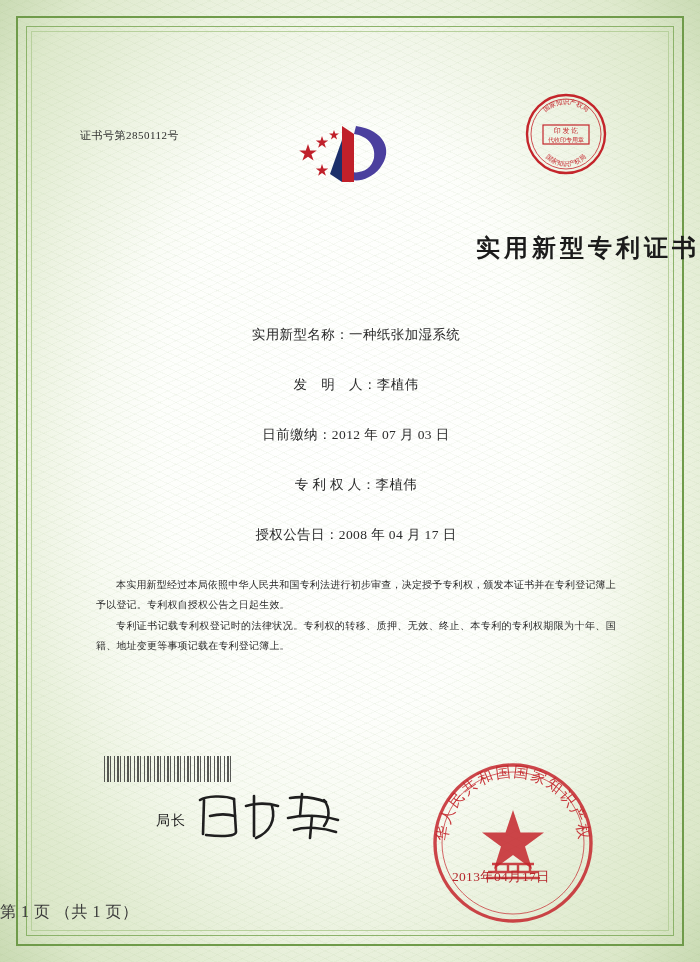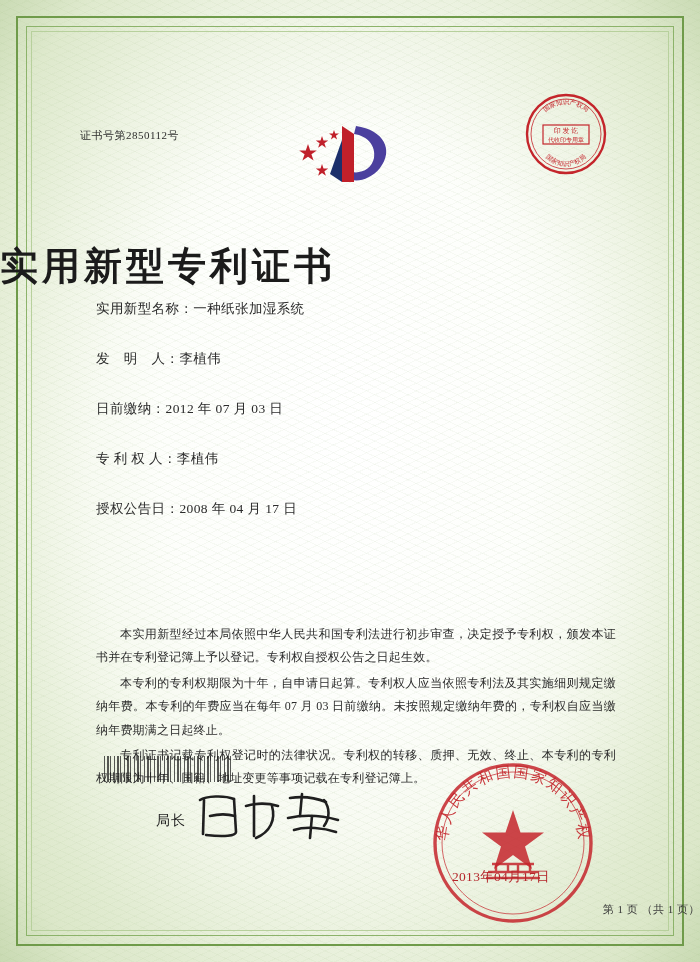--- a/index.html
+++ b/index.html
@@ -67,55 +67,55 @@
     top: 120px;
     width: 110px;
     height: 72px;
   }
 
   .title {
     position: absolute;
     left: 0;
     right: 0;
     top: 216px;
-    text-align: left;
-    font-size: 38px;
+    text-align: right;
+    font-size: 24px;
     font-weight: bold;
     letter-spacing: 4px;
     color: #1b1b1b;
     font-family: Liberation Sans, sans-serif;
   }
 
   .fields {
     position: absolute;
     left: 96px;
-    top: 300px;
+    top: 326px;
     width: 520px;
+    text-align: center;
   }
   .field {
     font-size: 13.5px;
     color: #2b2b2b;
     margin-bottom: 32px;
     letter-spacing: 0.4px;
     white-space: nowrap;
   }
   .field .lbl { display: inline-block; }
   .field .val { display: inline-block; }
 
   .body-text {
     position: absolute;
     left: 96px;
     right: 84px;
     top: 575px;
-    font-size: 12px;
+    font-size: 10px;
     line-height: 1.95;
     color: #2b2b2b;
     text-align: justify;
     letter-spacing: 0.2px;
-    margin-top: 48px;
   }
   .body-text p {
     margin: 0 0 2px 0;
     text-indent: 2em;
   }
 
   .barcode {
     position: absolute;
     left: 104px;
     top: 756px;
@@ -172,22 +172,22 @@
     color: #b5262b;
     letter-spacing: 0.3px;
     font-family: "Liberation Serif", "DejaVu Serif", serif;
   }
 
   .page-footer {
     position: absolute;
     left: 0;
     right: 0;
     top: 902px;
-    text-align: right;
-    font-size: 11px;
+    text-align: left;
+    font-size: 16px;
     color: #3a3a3a;
     letter-spacing: 0.5px;
   }
 </style>
 </head>
 <body>
 
 <div class="page">
   <div class="texture"></div>
   <div class="vignette"></div>
@@ -248,21 +248,20 @@
     <div class="field">
       <span class="lbl">专 利 权 人：</span><span class="val">李植伟</span>
     </div>
     <div class="field">
       <span class="lbl">授权公告日：</span><span class="val">2008 年 04 月 17 日</span>
     </div>
   </div>
 
   <div class="body-text">
     <p>本实用新型经过本局依照中华人民共和国专利法进行初步审查，决定授予专利权，颁发本证书并在专利登记簿上予以登记。专利权自授权公告之日起生效。</p>
-    <p>本专利的专利权期限为十年，自申请日起算。专利权人应当依照专利法及其实施细则规定缴纳年费。本专利的年费应当在每年 07 月 03 日前缴纳。未按照规定缴纳年费的，专利权自应当缴纳年费期满之日起终止。</p>
     <p>专利证书记载专利权登记时的法律状况。专利权的转移、质押、无效、终止、本专利的专利权期限为十年、国籍、地址变更等事项记载在专利登记簿上。</p>
   </div>
 
   <div class="barcode"></div>
 
   <div class="director-label">局长</div>
 
   <div class="signature">
     <svg width="170" height="64" viewBox="0 0 170 64">
       <g fill="none" stroke="#1f1f1f" stroke-width="2.6" stroke-linecap="round">

